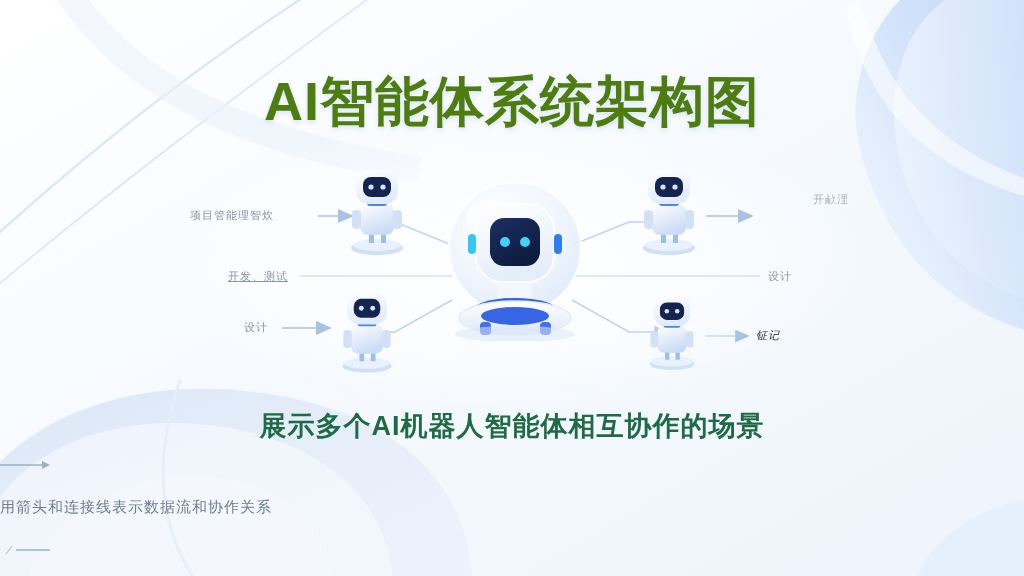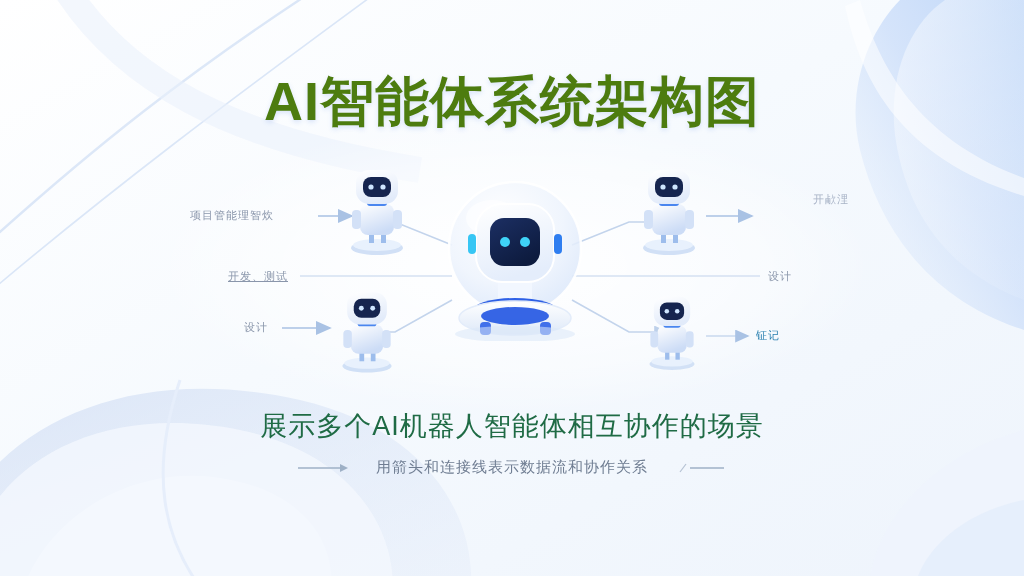--- a/index.html
+++ b/index.html
@@ -33,32 +33,32 @@
 
   
   .node-label {
     position:absolute;
     font-size:11px;
     color:#8a96ab;
     white-space:nowrap;
     letter-spacing:1px;
   }
   .node-label.faded { color:#a8b3c6; }
-  .node-label.ghost { color:#0369a1; opacity:.85; }
+  .node-label.ghost { color:#000000; opacity:.85;font-style:italic; }
   .node-label.right { text-align:left; }
 
   
   .subtitle {
     position:absolute; top:408px; left:0; width:1024px; text-align:center;
-    font-size:27px; font-weight:normal; color:#1f6b45;
+    font-size:27px; font-weight:bold; color:#1f6b45;
     letter-spacing:1px; white-space:nowrap;
   }
   .caption-row {
     position:absolute; top:458px; left:0; width:1024px;
-    display:flex; align-items:center; justify-content:center; gap:26px;
+    display:flex; align-items:flex-start; justify-content:center; gap:26px;flex-direction:column;
   }
   .caption-text {
     font-size:15px; color:#6f7d92; letter-spacing:1px; white-space:nowrap;
   }
   .cap-line { display:block; }
 </style>
 </head>
 <body>
 
 <div id="stage">

